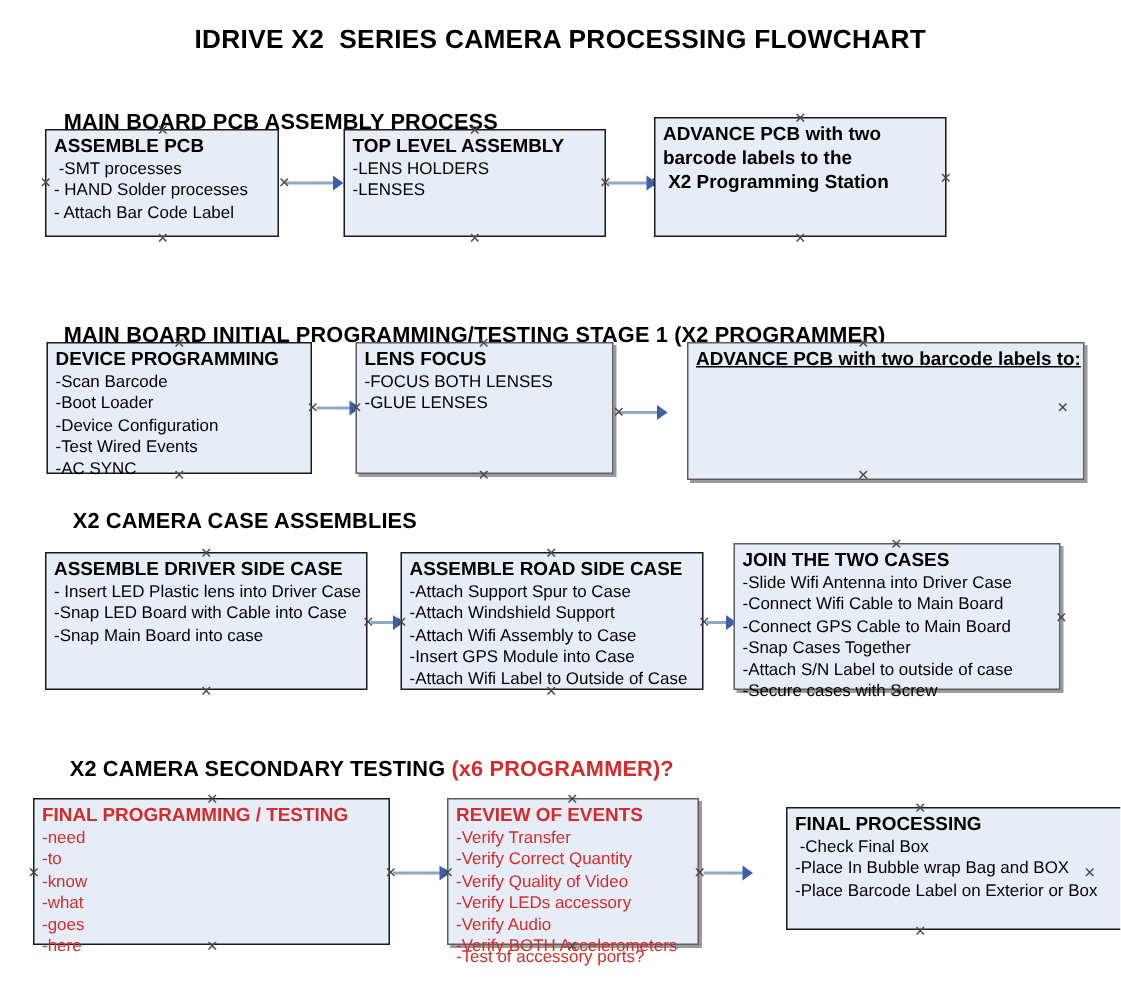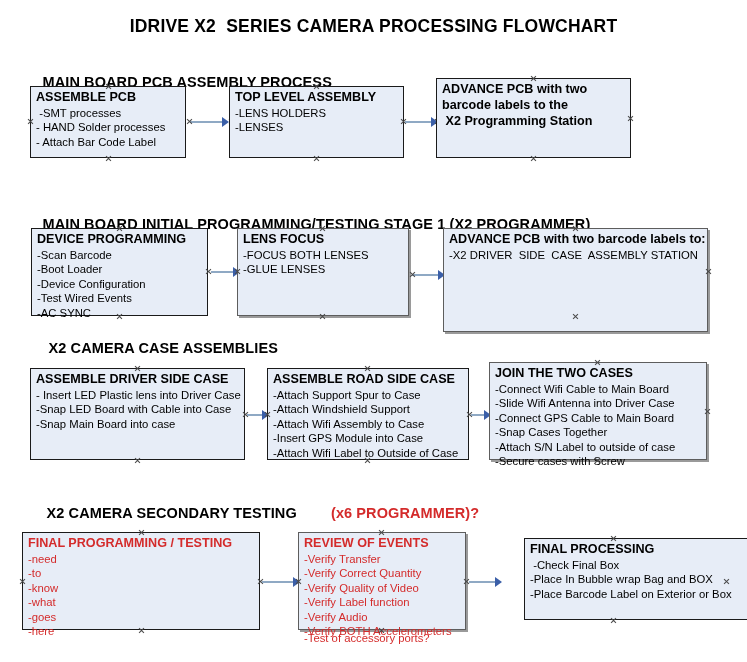--- a/index.html
+++ b/index.html
@@ -36,21 +36,20 @@
   
   .section-heading {
     position: absolute;
     font-size: 14.5px;
     font-weight: bold;
     white-space: pre;
     letter-spacing: 0.1px;
   }
   .section-heading .accent {
     color: #d42b2b;
-    margin-left: 30px;
   }
 
   
   .pbox {
     position: absolute;
     box-sizing: border-box;
     background: #e7edf7;
     border: 1px solid #1a1a1a;
     padding: 3px 4px 3px 5px;
     overflow: visible;
@@ -192,23 +191,22 @@
     <div class="bline">-GLUE LENSES</div>
   </div>
   <div class="handle" style="left:319px; top:225px;"></div>
   <div class="handle" style="left:319px; top:313px;"></div>
   <div class="handle" style="left:234px; top:268px;"></div>
 
   <div class="conn" style="left:412px; top:274px; width:30px;"></div>
   <div class="conn-head" style="left:438px; top:270px;"></div>
   <div class="handle" style="left:409px; top:271px;"></div>
 
-  <div class="pbox shadowed" style="left:443px; top:228px; width:265px; height:104px;">
+  <div class="pbox shadowed" style="left:458px; top:228px; width:265px; height:92px;text-decoration:underline;">
     <div class="btitle">ADVANCE PCB with two barcode labels to:</div>
-    <div class="bline">-X2 DRIVER  SIDE  CASE  ASSEMBLY STATION</div>
   </div>
   <div class="handle" style="left:572px; top:225px;"></div>
   <div class="handle" style="left:572px; top:313px;"></div>
   <div class="handle" style="left:705px; top:268px;"></div>
 
   <div class="section-heading" style="left:32px; top:324px;">
     <span>X2 CAMERA CASE ASSEMBLIES</span>
   </div>
 
   <div class="pbox" style="left:30px; top:368px; width:215px; height:92px;">
@@ -235,22 +233,22 @@
   <div class="handle" style="left:364px; top:365px;"></div>
   <div class="handle" style="left:364px; top:457px;"></div>
   <div class="handle" style="left:264px; top:411px;"></div>
   <div class="handle" style="left:466px; top:411px;"></div>
 
   <div class="conn" style="left:471px; top:414px; width:18px;"></div>
   <div class="conn-head" style="left:484px; top:410px;"></div>
 
   <div class="pbox shadowed" style="left:489px; top:362px; width:218px; height:98px;">
     <div class="btitle">JOIN THE TWO CASES</div>
+    <div class="bline">-Slide Wifi Antenna into Driver Case</div>
     <div class="bline">-Connect Wifi Cable to Main Board</div>
-    <div class="bline">-Slide Wifi Antenna into Driver Case</div>
     <div class="bline">-Connect GPS Cable to Main Board</div>
     <div class="bline">-Snap Cases Together</div>
     <div class="bline">-Attach S/N Label to outside of case</div>
     <div class="bline">-Secure cases with Screw</div>
   </div>
   <div class="handle" style="left:594px; top:359px;"></div>
   <div class="handle" style="left:594px; top:457px;"></div>
   <div class="handle" style="left:704px; top:408px;"></div>
 
   <div class="section-heading" style="left:30px; top:489px;">
@@ -272,21 +270,21 @@
   <div class="handle" style="left:257px; top:578px;"></div>
 
   <div class="conn" style="left:262px; top:581px; width:35px;"></div>
   <div class="conn-head" style="left:293px; top:577px;"></div>
 
   <div class="pbox red shadowed" style="left:298px; top:532px; width:168px; height:98px;">
     <div class="btitle">REVIEW OF EVENTS</div>
     <div class="bline">-Verify Transfer</div>
     <div class="bline">-Verify Correct Quantity</div>
     <div class="bline">-Verify Quality of Video</div>
-    <div class="bline">-Verify Label function</div>
+    <div class="bline">-Verify LEDs accessory</div>
     <div class="bline">-Verify Audio</div>
     <div class="bline">-Verify BOTH Accelerometers</div>
     <div class="overflow-line" style="top:98px;">-Test of accessory ports?</div>
   </div>
   <div class="handle" style="left:378px; top:529px;"></div>
   <div class="handle" style="left:378px; top:627px;"></div>
   <div class="handle" style="left:295px; top:578px;"></div>
   <div class="handle" style="left:463px; top:578px;"></div>
 
   <div class="conn" style="left:469px; top:581px; width:30px;"></div>

